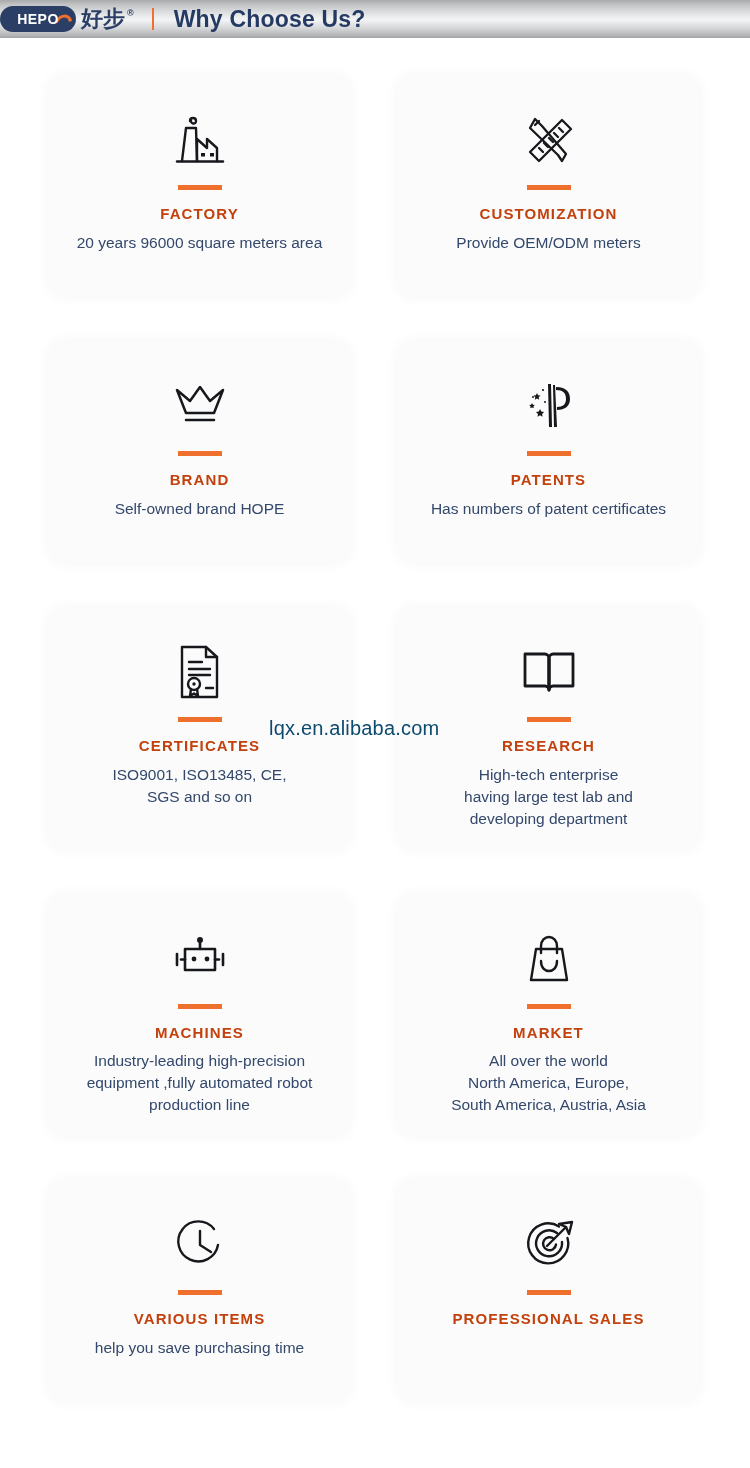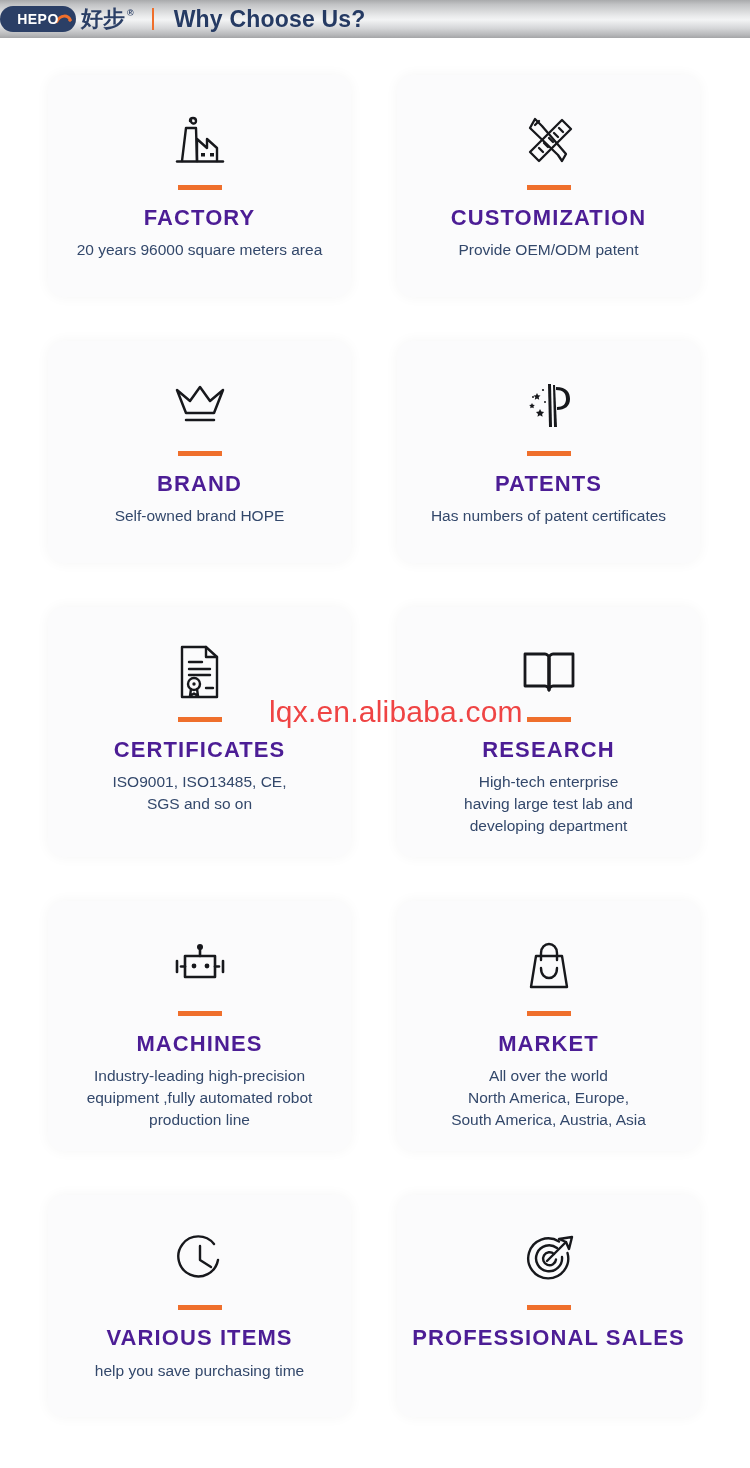--- a/index.html
+++ b/index.html
@@ -143,22 +143,22 @@
 
   .accent-bar {
     width: 44px;
     height: 5px;
     background: #ef6f2c;
     margin-top: 14px;
   }
 
   .card-title {
     margin-top: 16px;
-    color: #4c1d95;
-    font-size: 22px;
+    color: #c2410c;
+    font-size: 15px;
     font-weight: bold;
     letter-spacing: 1.1px;
     text-align: center;
     line-height: 1.1;
     font-family: "Liberation Sans", sans-serif;
     white-space: nowrap;
   }
 
   .card-desc {
     margin-top: 9px;
@@ -167,23 +167,23 @@
     line-height: 1.42;
     text-align: center;
     font-family: Liberation Sans, sans-serif;
     white-space: pre-line;
   }
 
   
   .watermark {
     position: absolute;
     left: 269px;
-    top: 695px;
-    font-size: 30px;
-    color: #ef4444;
+    top: 717px;
+    font-size: 20px;
+    color: #0c4a6e;
     letter-spacing: 0.2px;
     font-family: "Liberation Sans", sans-serif;
     pointer-events: none;
     white-space: nowrap;
   }
 </style>
 </head>
 <body>
 
 <div class="page">
@@ -242,21 +242,21 @@
             <line x1="26" y1="32" x2="30" y2="36"></line>
             <line x1="21" y1="37" x2="25" y2="41"></line>
 
             <path d="M17 8 L24 15 L48 43 L44 50 L40 44 L12 17 Z"></path>
             <line x1="17" y1="14" x2="21" y2="10"></line>
           </g>
         </svg>
       </div>
       <div class="accent-bar"></div>
       <div class="card-title">CUSTOMIZATION</div>
-      <div class="card-desc">Provide OEM/ODM patent</div>
+      <div class="card-desc">Provide OEM/ODM meters</div>
     </div>
 
     <div class="card row-2">
       <div class="card-icon">
         <svg width="62" height="48" viewBox="0 0 62 48">
           <g fill="none" stroke="#17181c" stroke-width="2.5" stroke-linecap="round" stroke-linejoin="round">
             <path d="M8 8 L17 31 L45 31 L54 8 L41 19 L31 5 L21 19 Z"></path>
             <line x1="17" y1="38" x2="45" y2="38"></line>
           </g>
         </svg>

